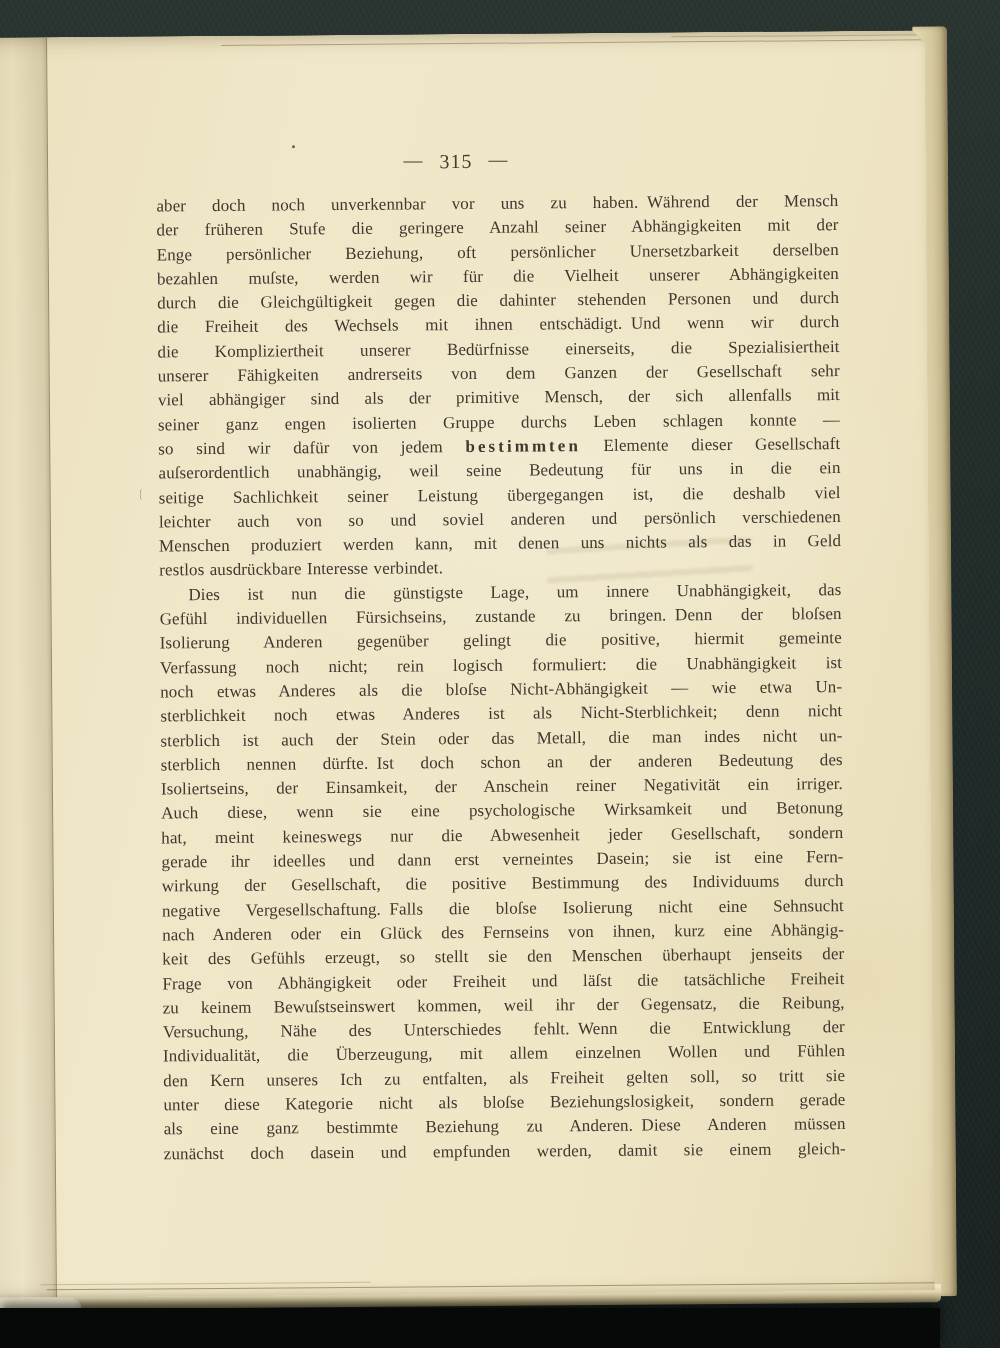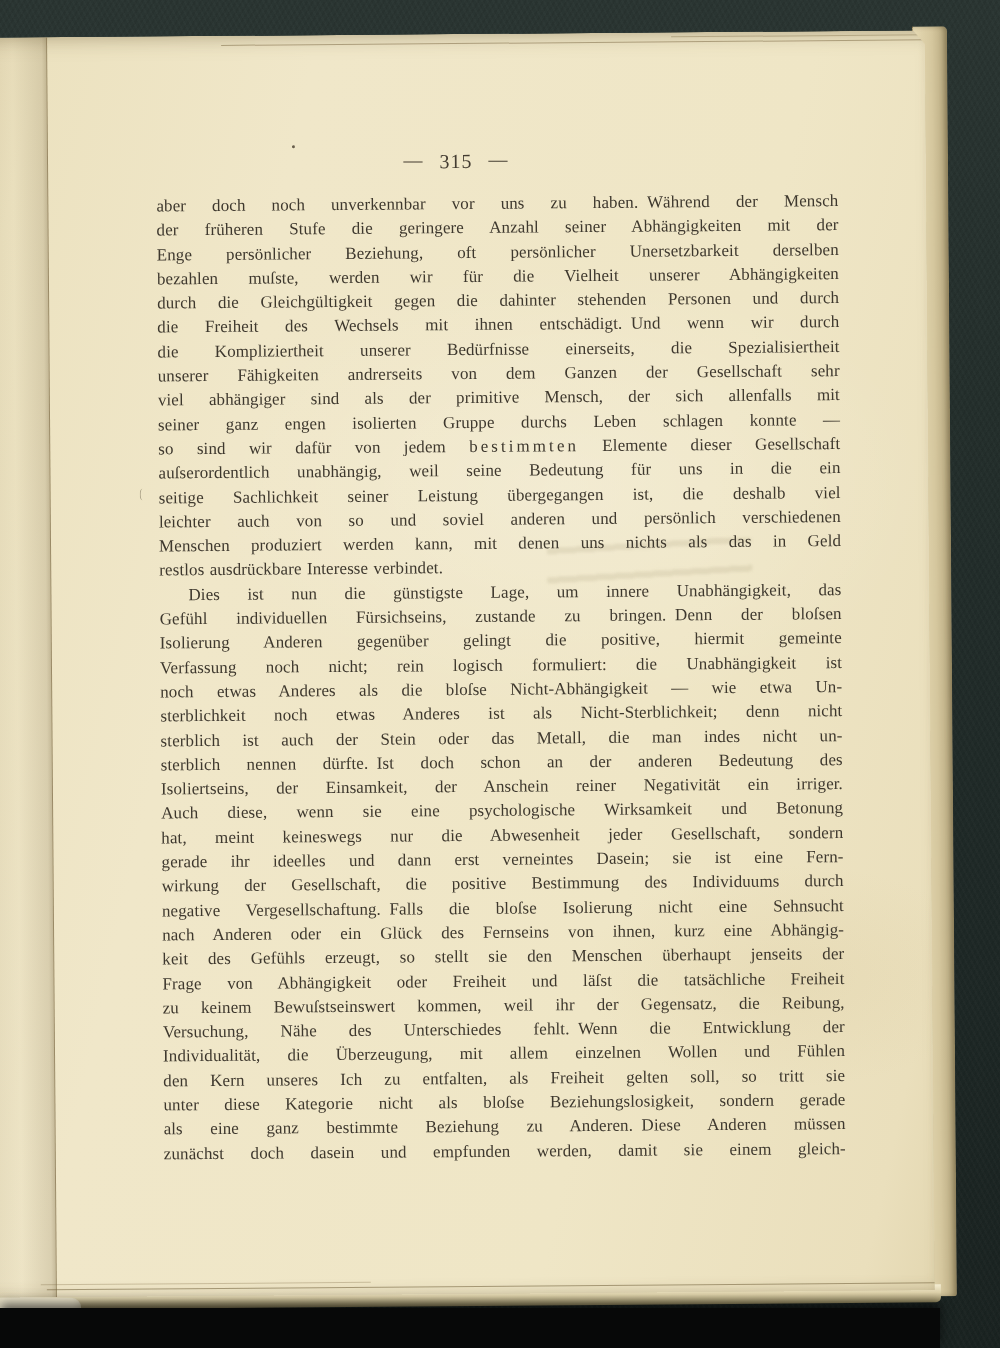--- a/index.html
+++ b/index.html
@@ -79,21 +79,21 @@
     font-family:"Liberation Serif","DejaVu Serif",serif;
     font-size:17px;color:#3e382e;word-spacing:0.06em;letter-spacing:0.1px;
   }
   .para{margin:0;}
   .line{
     height:24.3px;line-height:24.3px;
     text-align:justify;text-align-last:justify;text-justify:inter-word;
   }
   .line.end{text-align-last:left;}
   .line.indent{text-indent:29px;}
-  .sperr{letter-spacing:0.18em;}
+  .sperr{letter-spacing:0.18em;font-weight:bold;}
 </style>
 </head>
 <body>
 
 <div class="scene">
   <div class="book">
     <div class="stack-right"></div>
     <div class="stack-bottom"></div>
     <div class="corner-blob"></div>
     <div class="corner-wedge"></div>

